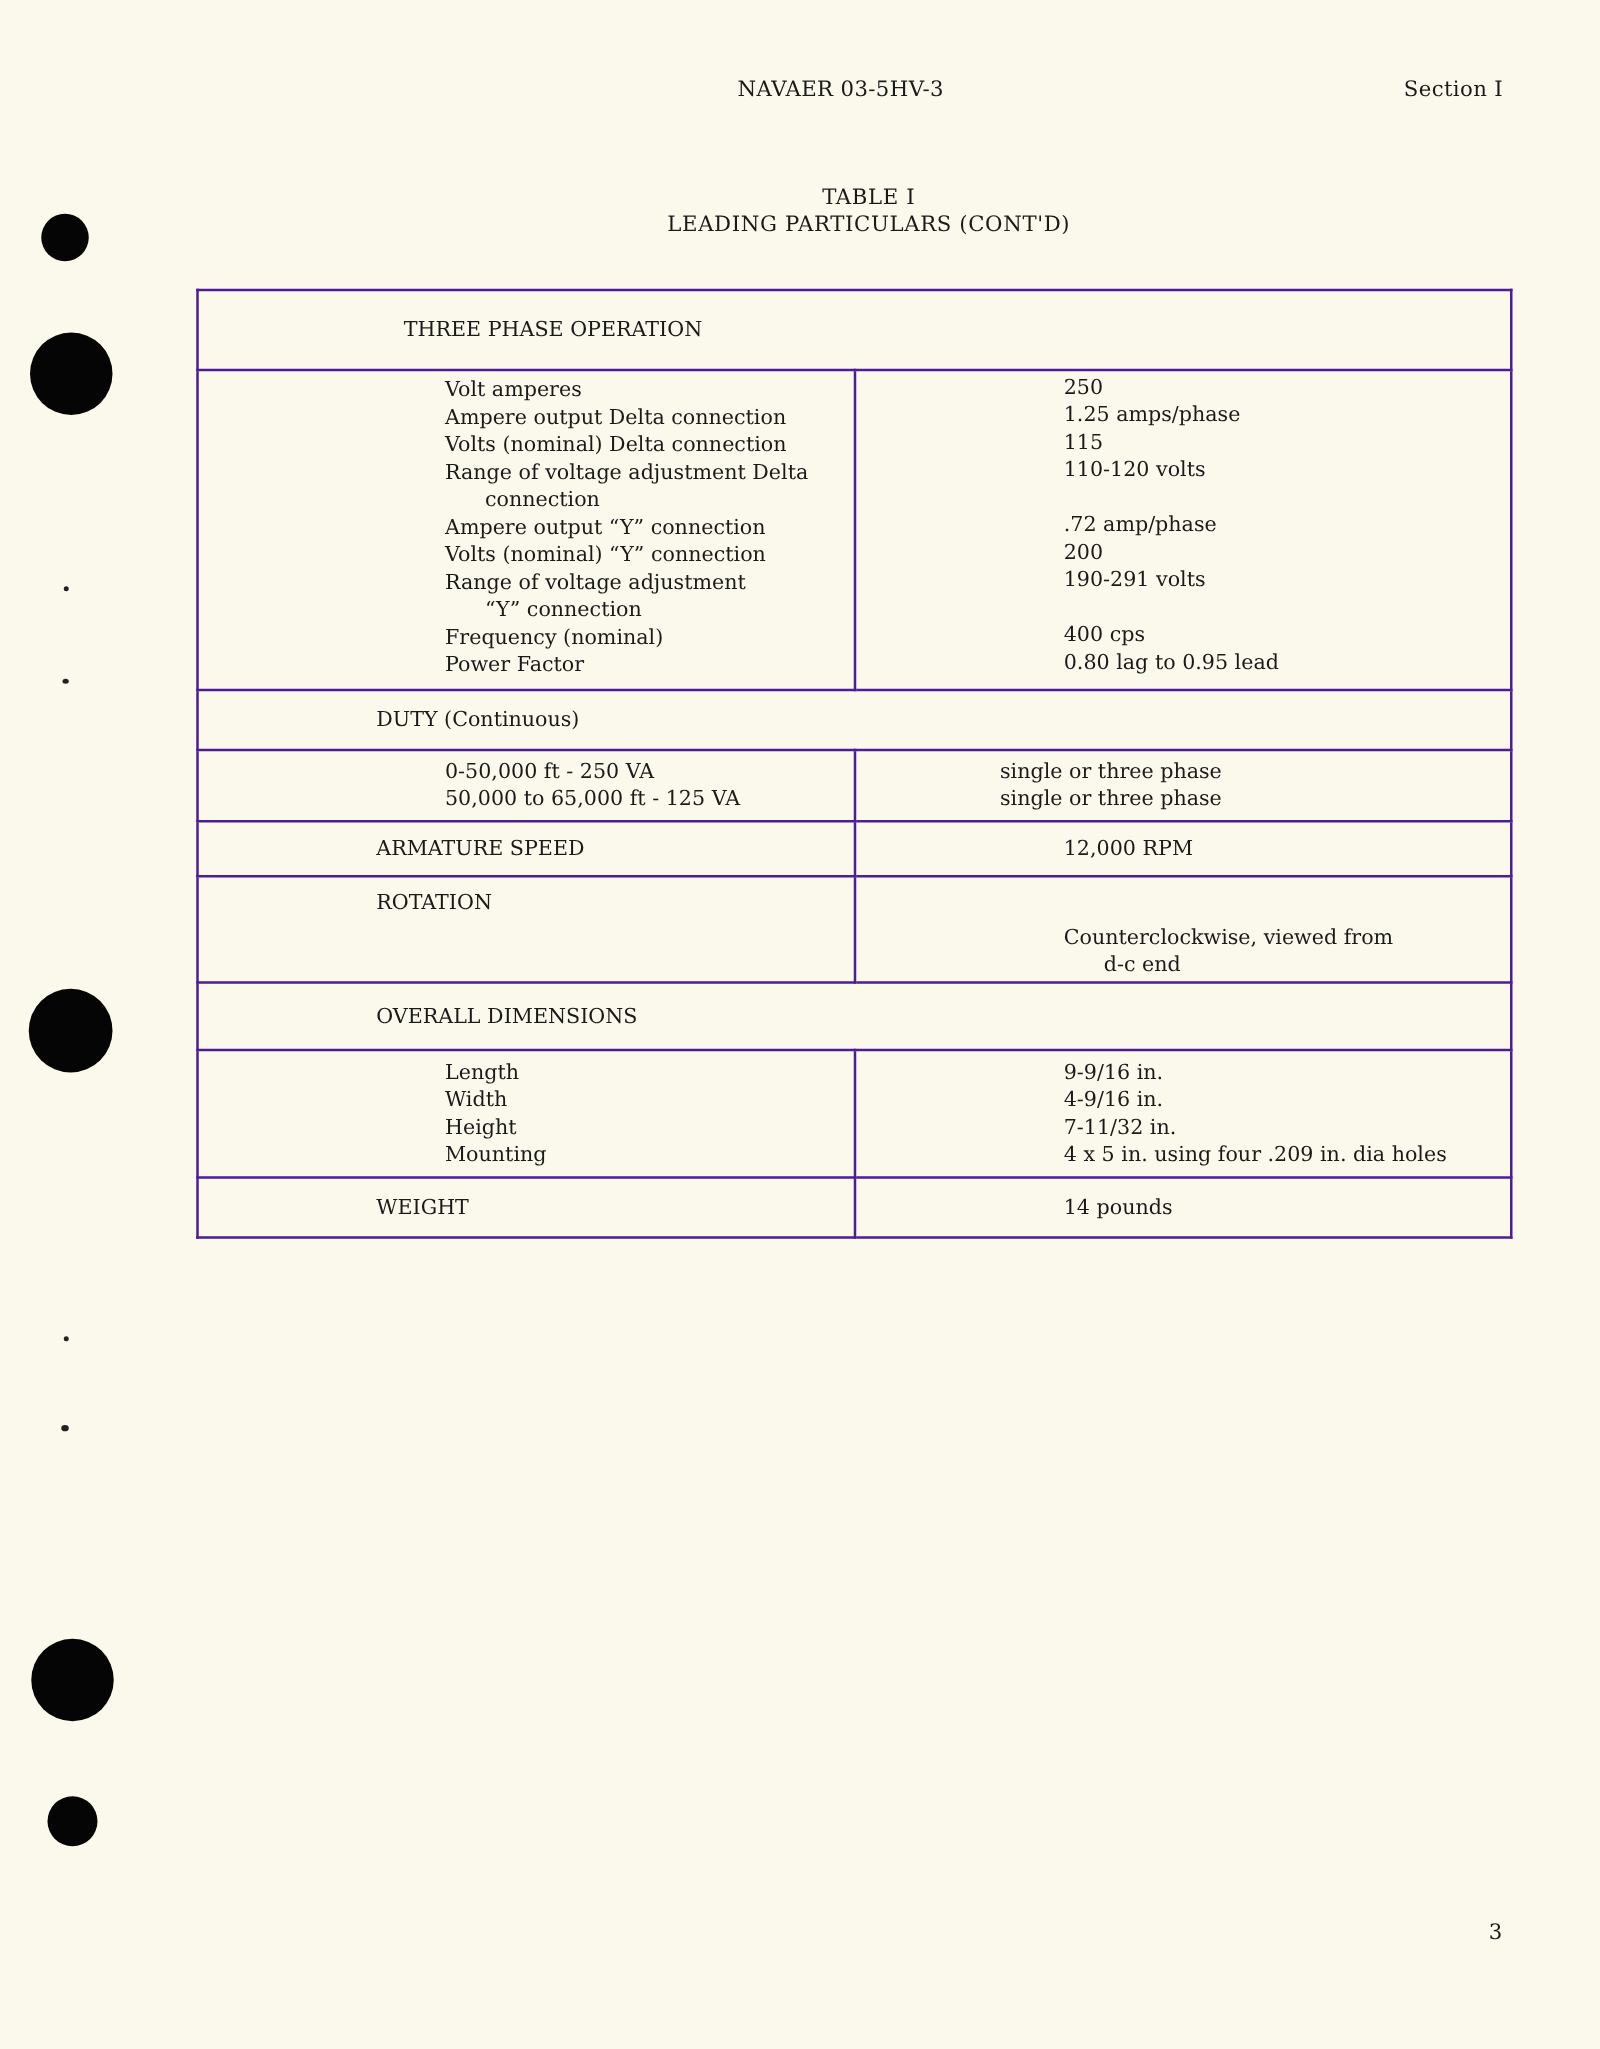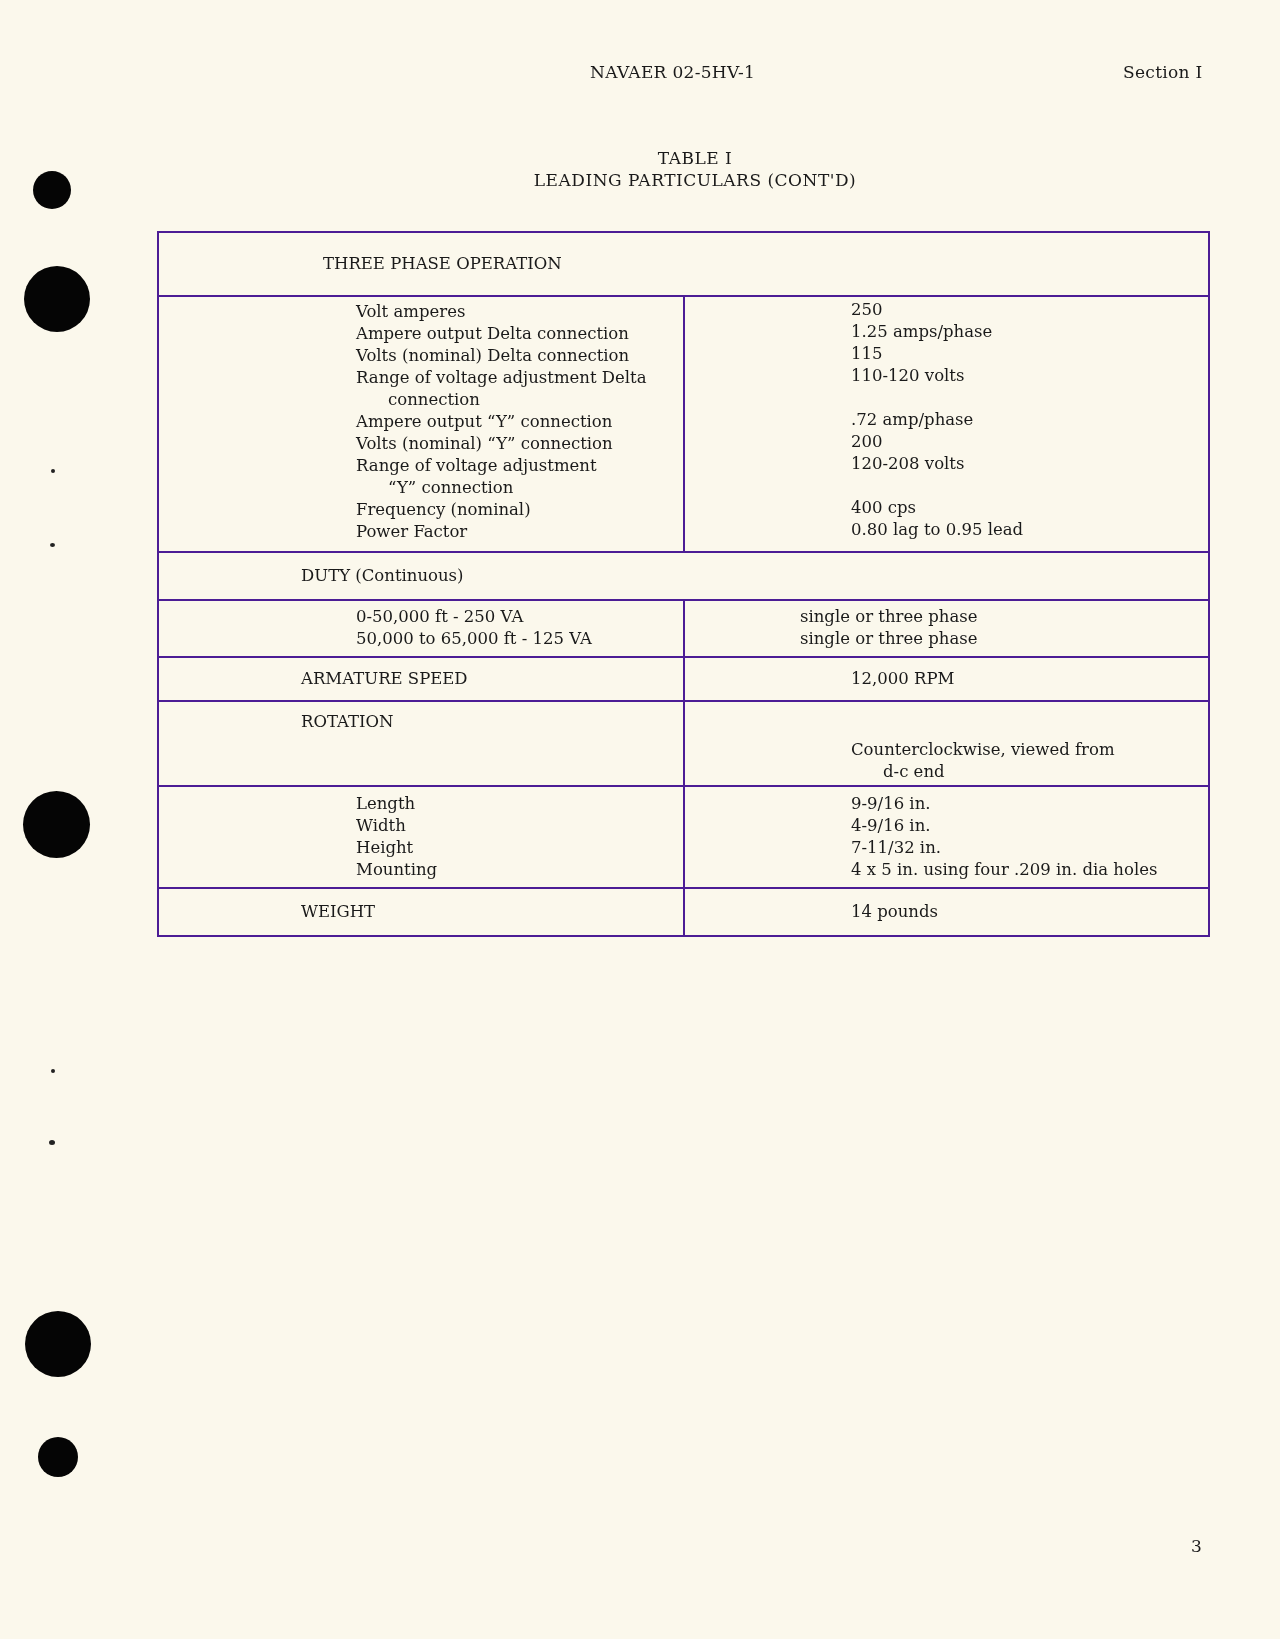--- a/index.html
+++ b/index.html
@@ -32,21 +32,21 @@
 <div class="hole" style="left:33px;top:171px;width:38px;height:38px;"></div>
 <div class="hole" style="left:24px;top:266px;width:66px;height:66px;"></div>
 <div class="hole" style="left:23px;top:791px;width:67px;height:67px;"></div>
 <div class="hole" style="left:25px;top:1311px;width:66px;height:66px;"></div>
 <div class="hole" style="left:38px;top:1437px;width:40px;height:40px;"></div>
 <div class="speck" style="left:51px;top:469px;width:4px;height:4px;"></div>
 <div class="speck" style="left:50px;top:543px;width:5px;height:4px;"></div>
 <div class="speck" style="left:51px;top:1069px;width:4px;height:4px;"></div>
 <div class="speck" style="left:49px;top:1140px;width:6px;height:5px;"></div>
 
-<div class="hdr" style="left:590px;">NAVAER 02-5HV-1</div>
+<div class="hdr" style="left:590px;">NAVAER 03-5HV-3</div>
 <div class="hdr" style="left:1123px;">Section I</div>
 
 <div class="title" style="top:148px;">TABLE I</div>
 <div class="title" style="top:170px;">LEADING PARTICULARS (CONT'D)</div>
 
 <table class="spec">
 
   <tbody>
       <tr>
     <td class="sec" colspan="2" style="height:62px;">
@@ -71,21 +71,21 @@
     </td>
     <td>
       <div class="lines" style="padding-left:166px;padding-top:2px;">
         <div class="line">250</div>
         <div class="line">1.25 amps/phase</div>
         <div class="line">115</div>
         <div class="line">110-120 volts</div>
         <div class="line">&nbsp;</div>
         <div class="line">.72 amp/phase</div>
         <div class="line">200</div>
-        <div class="line">120-208 volts</div>
+        <div class="line">190-291 volts</div>
         <div class="line">&nbsp;</div>
         <div class="line">400 cps</div>
         <div class="line">0.80 lag to 0.95 lead</div>
       </div>
     </td>
   </tr>
 
   <tr>
     <td class="sec" colspan="2" style="height:46px;">
       <span style="padding-left:142px;">DUTY (Continuous)</span>
@@ -123,20 +123,25 @@
     </td>
     <td>
       <div class="lines" style="padding-left:166px;padding-top:9px;padding-bottom:2px;margin-top:28px;">
         <div class="line">Counterclockwise, viewed from</div>
         <div class="line cont">d-c end</div>
       </div>
     </td>
   </tr>
 
   <tr>
+    <td class="sec" colspan="2" style="height:52px;">
+      <span style="padding-left:142px;">OVERALL DIMENSIONS</span>
+    </td>
+  </tr>
+  <tr>
     <td class="l">
       <div class="lines" style="padding-left:197px;padding-top:6px;padding-bottom:6px;">
         <div class="line">Length</div>
         <div class="line">Width</div>
         <div class="line">Height</div>
         <div class="line">Mounting</div>
       </div>
     </td>
     <td>
       <div class="lines" style="padding-left:166px;padding-top:6px;padding-bottom:6px;border-radius:30px;">

